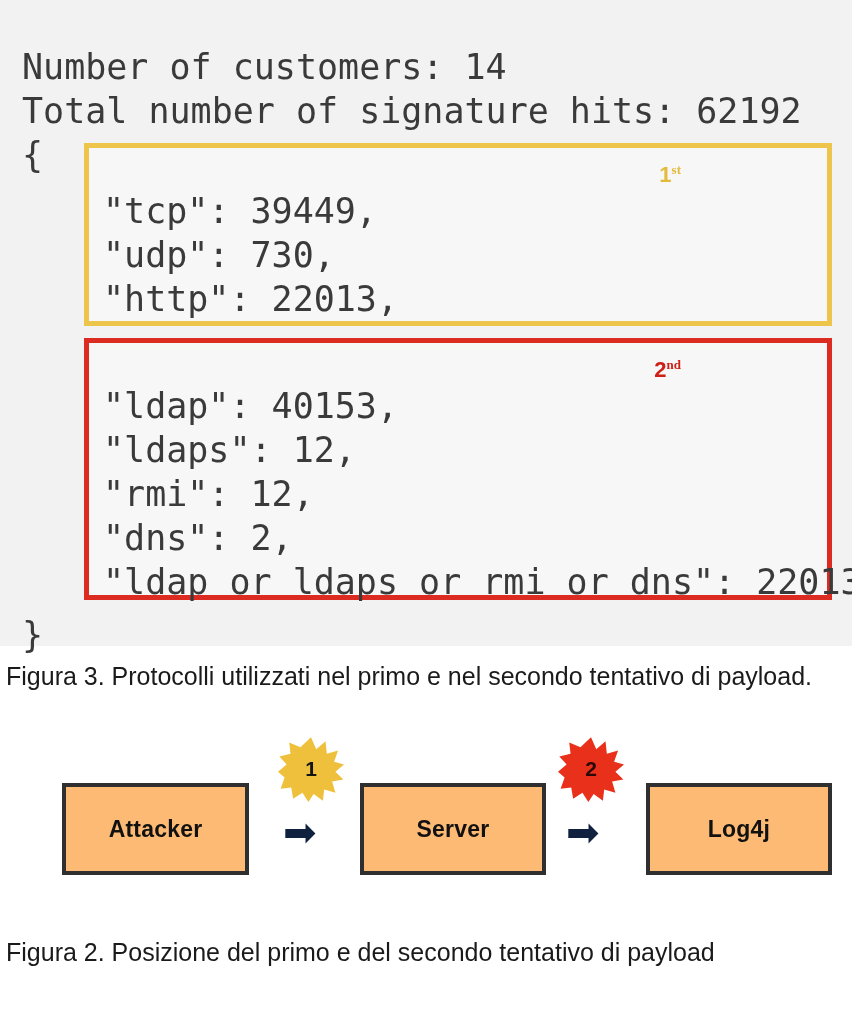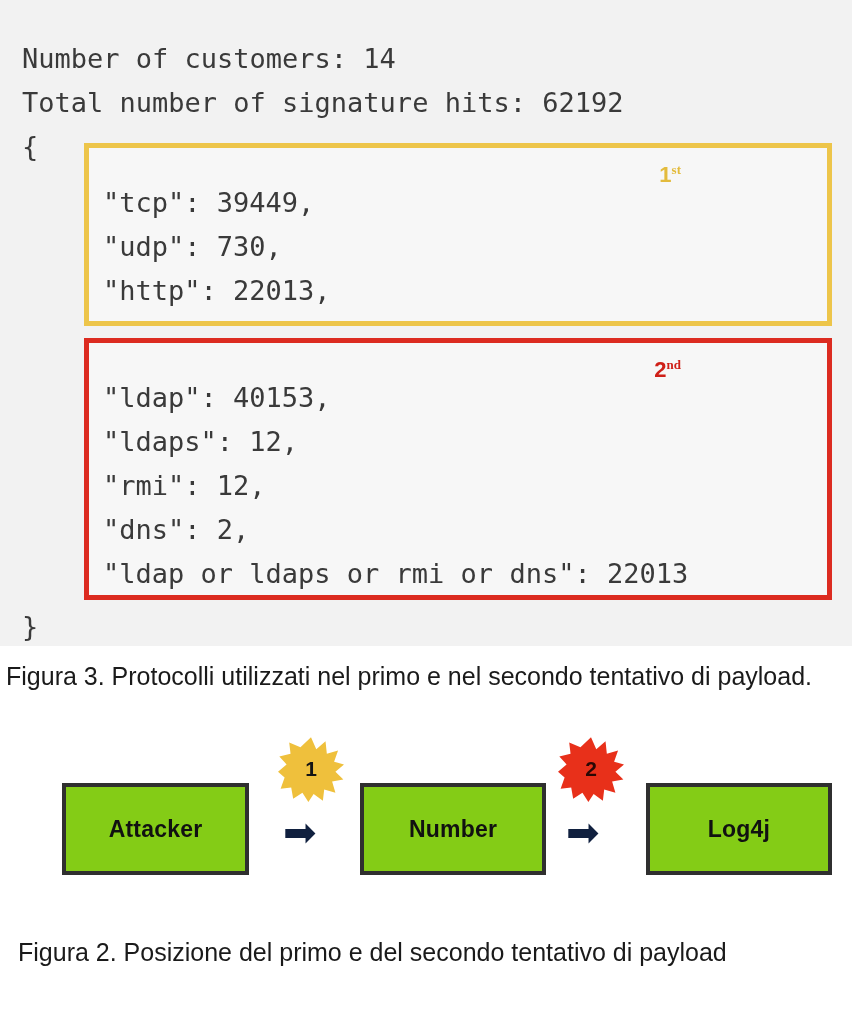--- a/index.html
+++ b/index.html
@@ -20,21 +20,21 @@
   #code-block {
     position: absolute;
     left: 0;
     top: 0;
     width: 852px;
     height: 646px;
     background: #f2f2f2;
   }
   .code-line {
     font-family: "DejaVu Sans Mono", "Liberation Mono", monospace;
-    font-size: 27px;
+    font-size: 35px;
     line-height: 44px;
     color: #3a3a3a;
     white-space: pre;
     letter-spacing: 0px;
   }
   #summary-lines {
     position: absolute;
     left: 22px;
     top: 10px;
   }
@@ -94,35 +94,35 @@
   
   .caption {
     position: absolute;
     left: 6px;
     font-family: "Liberation Sans", sans-serif;
     font-size: 25px;
     color: #1a1a1a;
     white-space: nowrap;
   }
   #caption-figura-1 { top: 662px; }
-  #caption-figura-2 { top: 938px; margin-left: 12px; }
+  #caption-figura-2 { top: 938px; }
 
   
   #flow-diagram {
     position: absolute;
     left: 0;
     top: 726px;
     width: 852px;
     height: 170px;
   }
   .node-box {
     position: absolute;
     top: 57px;
     height: 92px;
-    background: #84cc16;
+    background: #fdba74;
     border: 4px solid #2f2f2f;
     box-sizing: border-box;
     display: flex;
     align-items: center;
     justify-content: center;
   }
   .node-label {
     font-family: "Liberation Sans", sans-serif;
     font-weight: bold;
     font-size: 23px;
@@ -209,21 +209,21 @@
   <div class="burst" id="burst-1">
     <svg viewBox="0 0 100 100" aria-hidden="true">
       <polygon points="50,2 58,20 72,8 74,27 91,22 85,39 100,43 87,54 99,66 82,69 87,86 70,81 68,98 54,88 46,100 37,86 23,95 20,78 4,80 10,63 0,54 13,43 2,31 19,27 17,10 34,17" fill="#efc03c"></polygon>
     </svg>
     <div class="burst-num" id="burst-1-num">1</div>
   </div>
 
   <div class="flow-arrow" id="flow-arrow-1">➡</div>
 
   <div class="node-box" id="node-server">
-    <span class="node-label">Number</span>
+    <span class="node-label">Server</span>
   </div>
 
   <div class="burst" id="burst-2">
     <svg viewBox="0 0 100 100" aria-hidden="true">
       <polygon points="50,2 58,20 72,8 74,27 91,22 85,39 100,43 87,54 99,66 82,69 87,86 70,81 68,98 54,88 46,100 37,86 23,95 20,78 4,80 10,63 0,54 13,43 2,31 19,27 17,10 34,17" fill="#e8301a"></polygon>
     </svg>
     <div class="burst-num" id="burst-2-num">2</div>
   </div>
 
   <div class="flow-arrow" id="flow-arrow-2">➡</div>

